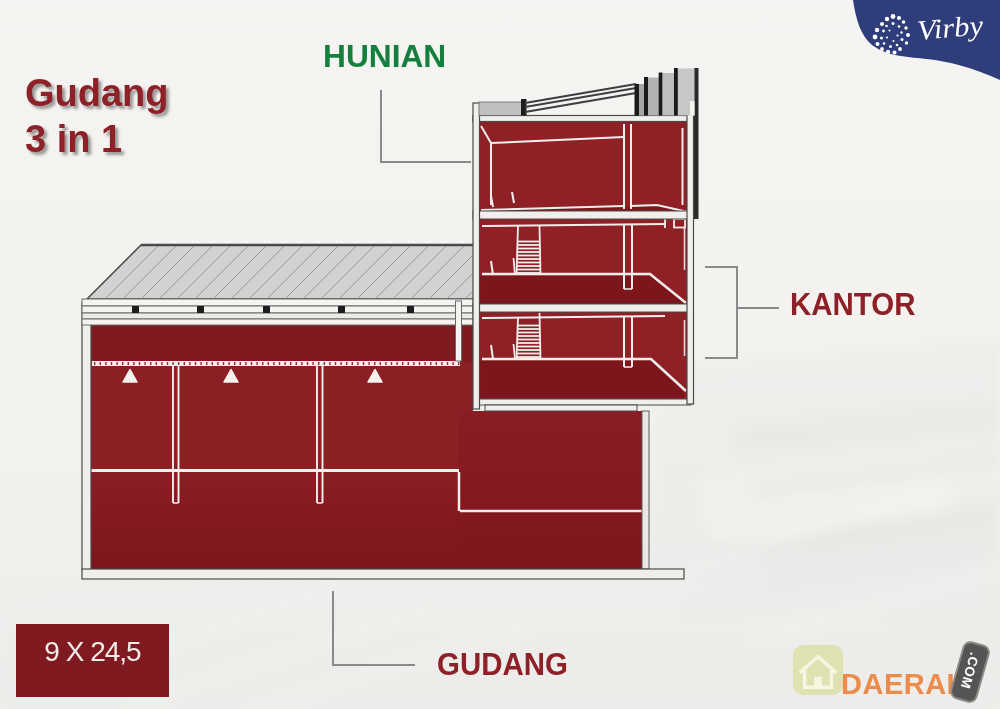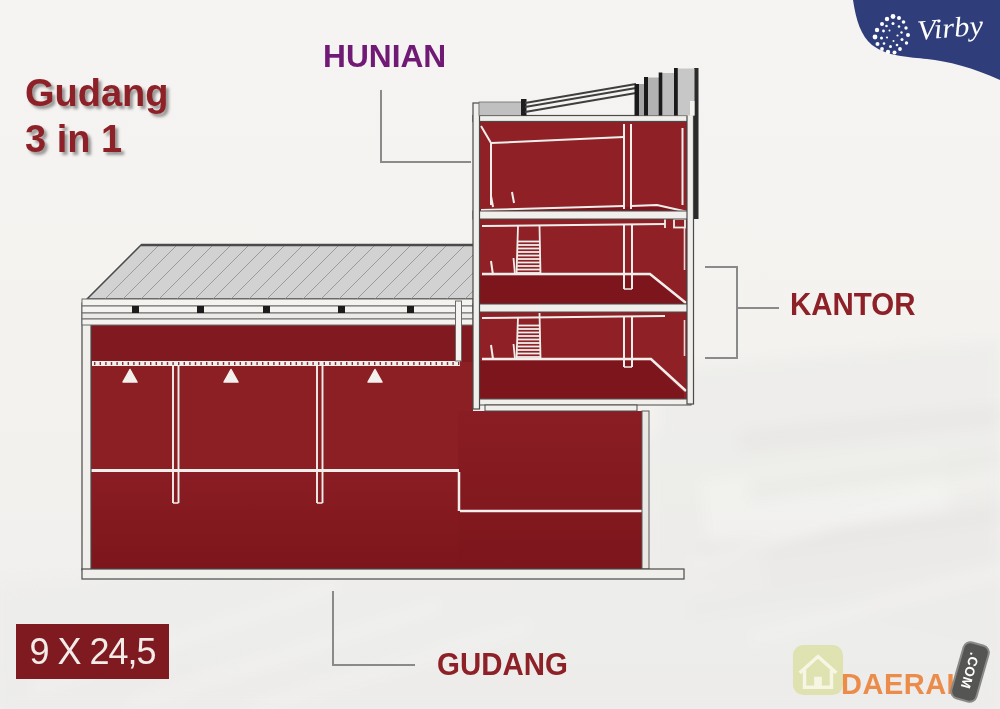--- a/index.html
+++ b/index.html
@@ -281,27 +281,27 @@
     <line x1="737" y1="308" x2="779" y2="308"></line>
   </g>
 
   <g fill="none" stroke="#8a8a8a" stroke-width="2">
     <polyline points="333,591 333,665 415,665"></polyline>
   </g>
 </svg>
 
 <div class="abs" style="left:25px;top:70px;font-size:38px;font-weight:bold;color:#8e2127;line-height:46px;text-shadow:3px 3px 3px rgba(120,120,120,0.75);">Gudang<br>3 in 1</div>
 
-<div class="abs" style="left:323px;top:38px;font-size:32px;font-weight:bold;color:#701a75;transform:scaleX(0.99);transform-origin:left top;">HUNIAN</div>
+<div class="abs" style="left:323px;top:38px;font-size:32px;font-weight:bold;color:#15803d;transform:scaleX(0.99);transform-origin:left top;">HUNIAN</div>
 
 <div class="abs" style="left:790px;top:286px;font-size:32px;font-weight:bold;color:#8e2127;transform:scaleX(0.92);transform-origin:left top;">KANTOR</div>
 
 <div class="abs" style="left:437px;top:646px;font-size:32px;font-weight:bold;color:#8e2127;transform:scaleX(0.92);transform-origin:left top;">GUDANG</div>
 
-<div class="abs" style="left:16px;top:624px;width:153px;height:55px;background:#7e1a20;color:#f2ece9;font-size:36px;line-height:55px;text-align:center;letter-spacing:-1px;">9 X 24,5</div>
+<div class="abs" style="left:16px;top:624px;width:153px;height:73px;background:#7e1a20;color:#f2ece9;font-size:28px;line-height:55px;text-align:center;letter-spacing:-1px;">9 X 24,5</div>
 
 <svg class="abs" style="left:852px;top:0;" width="148" height="85" viewBox="0 0 148 85">
   <path d="M1,0 C4,20 9,36 20,45 C36,57 58,57 75,59 C95,61 122,68 148,80 L148,0 Z" fill="#2f3e7b"></path>
   <g fill="#ffffff">
     <circle cx="30" cy="24" r="2.0"></circle>
       <circle cx="35" cy="19" r="2.2"></circle>
       <circle cx="41" cy="16.5" r="2.4"></circle>
       <circle cx="47" cy="18" r="2.0"></circle>
       <circle cx="51.5" cy="22" r="1.8"></circle>
     <circle cx="25" cy="30" r="2.2"></circle>

